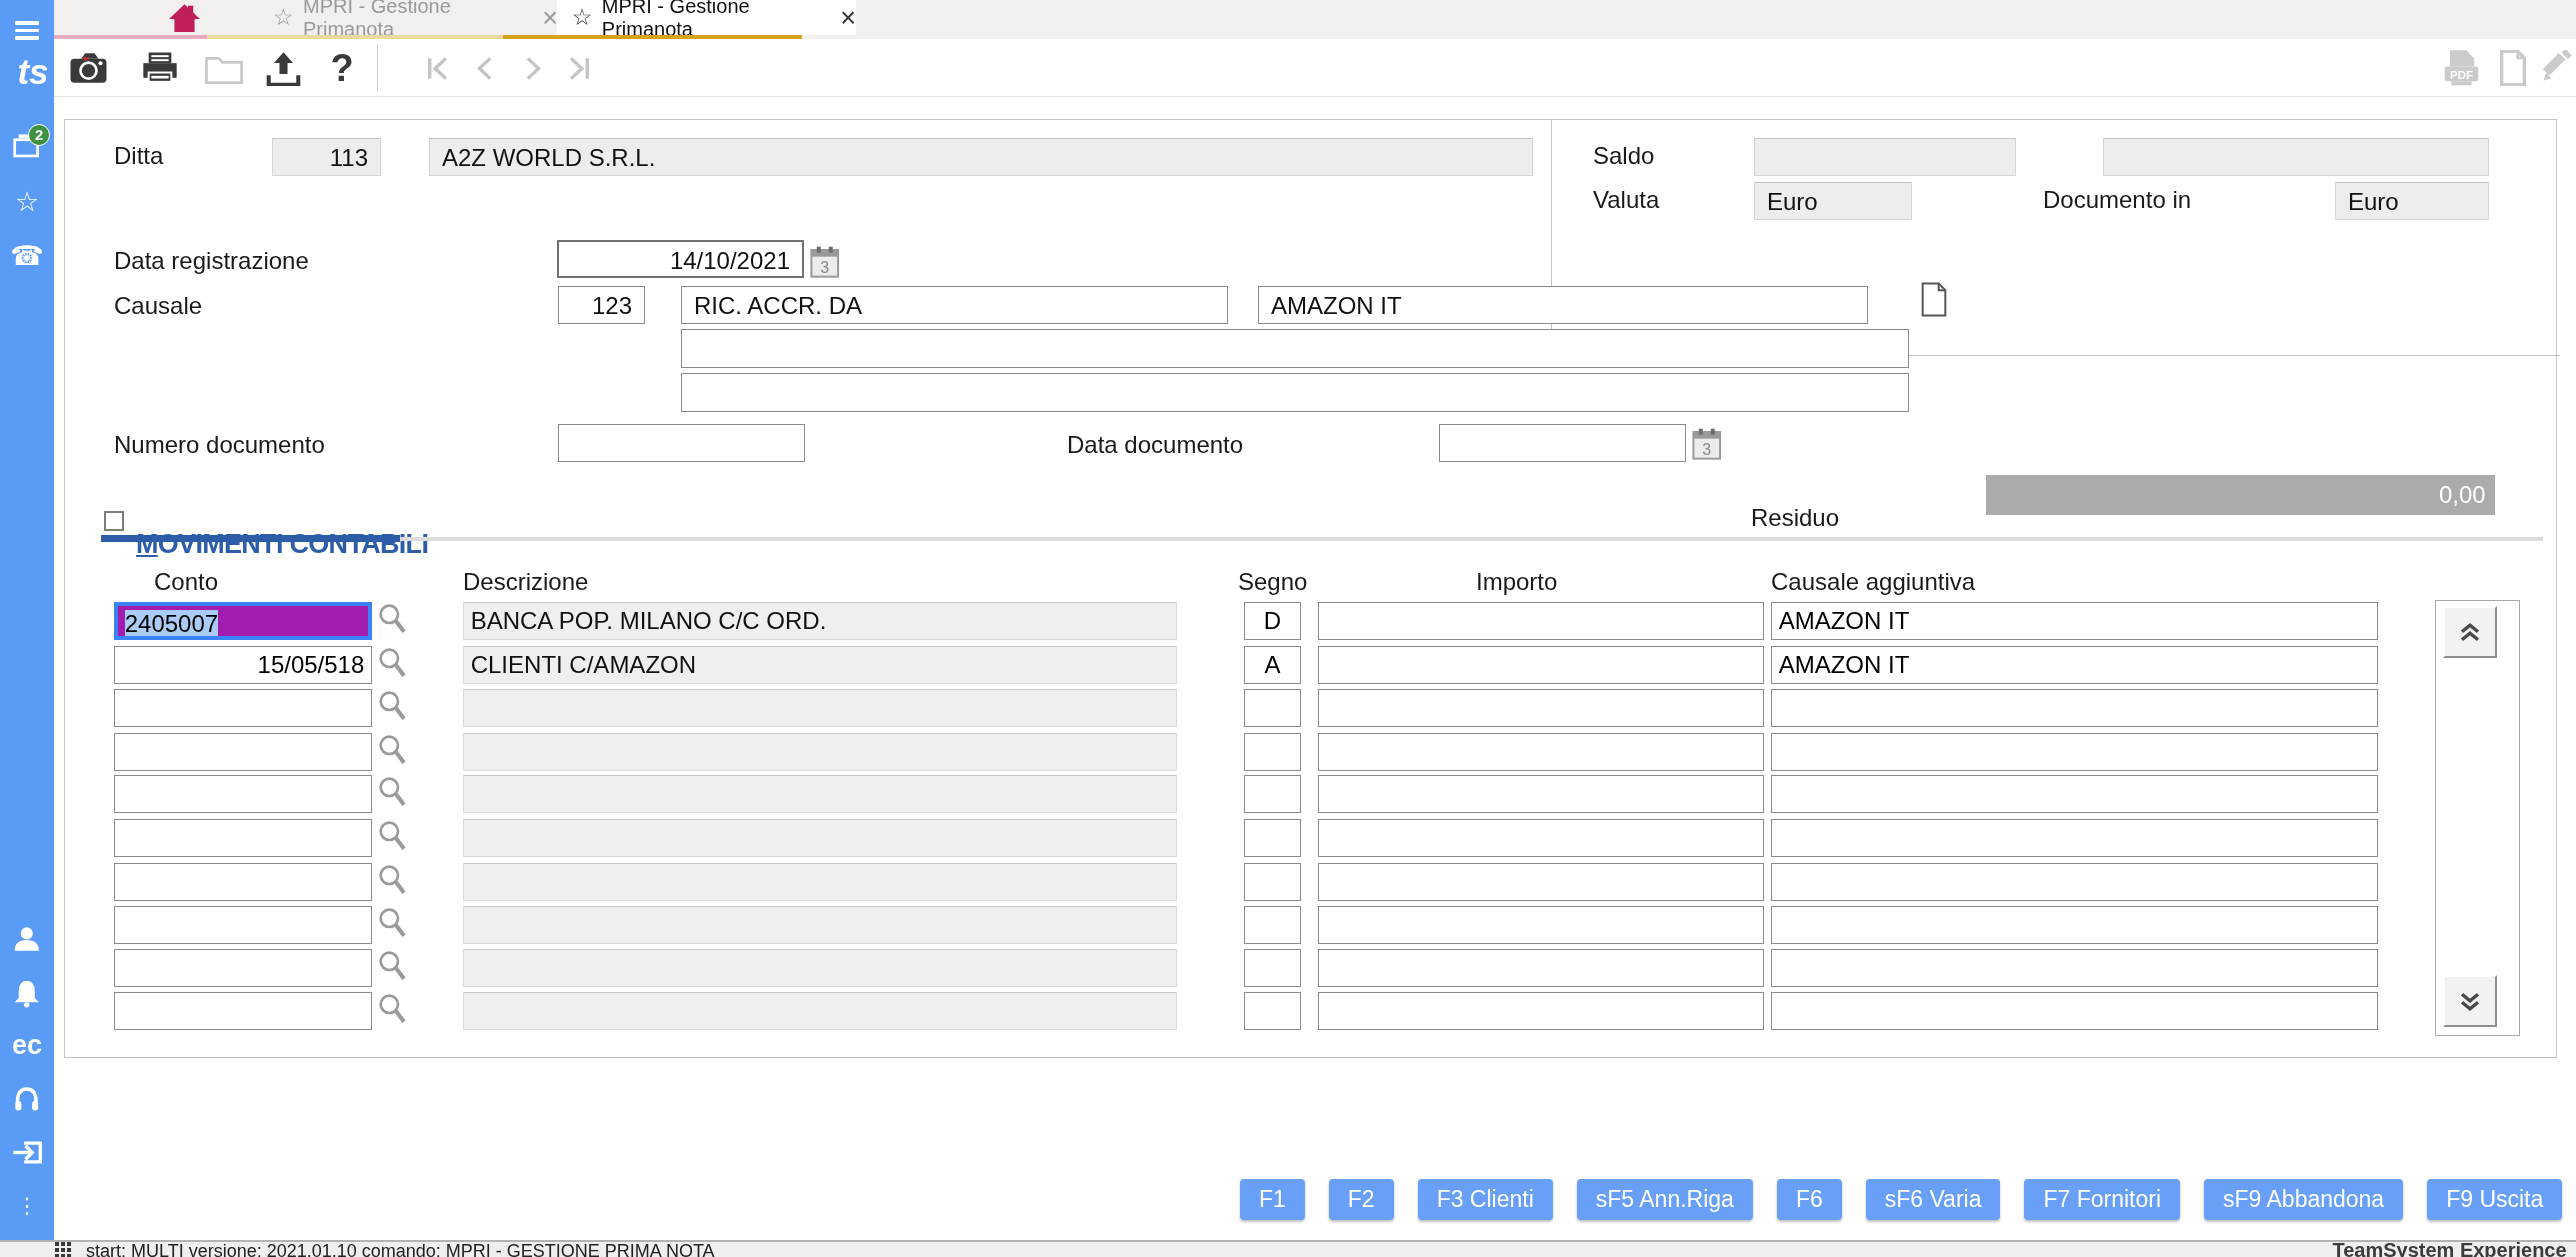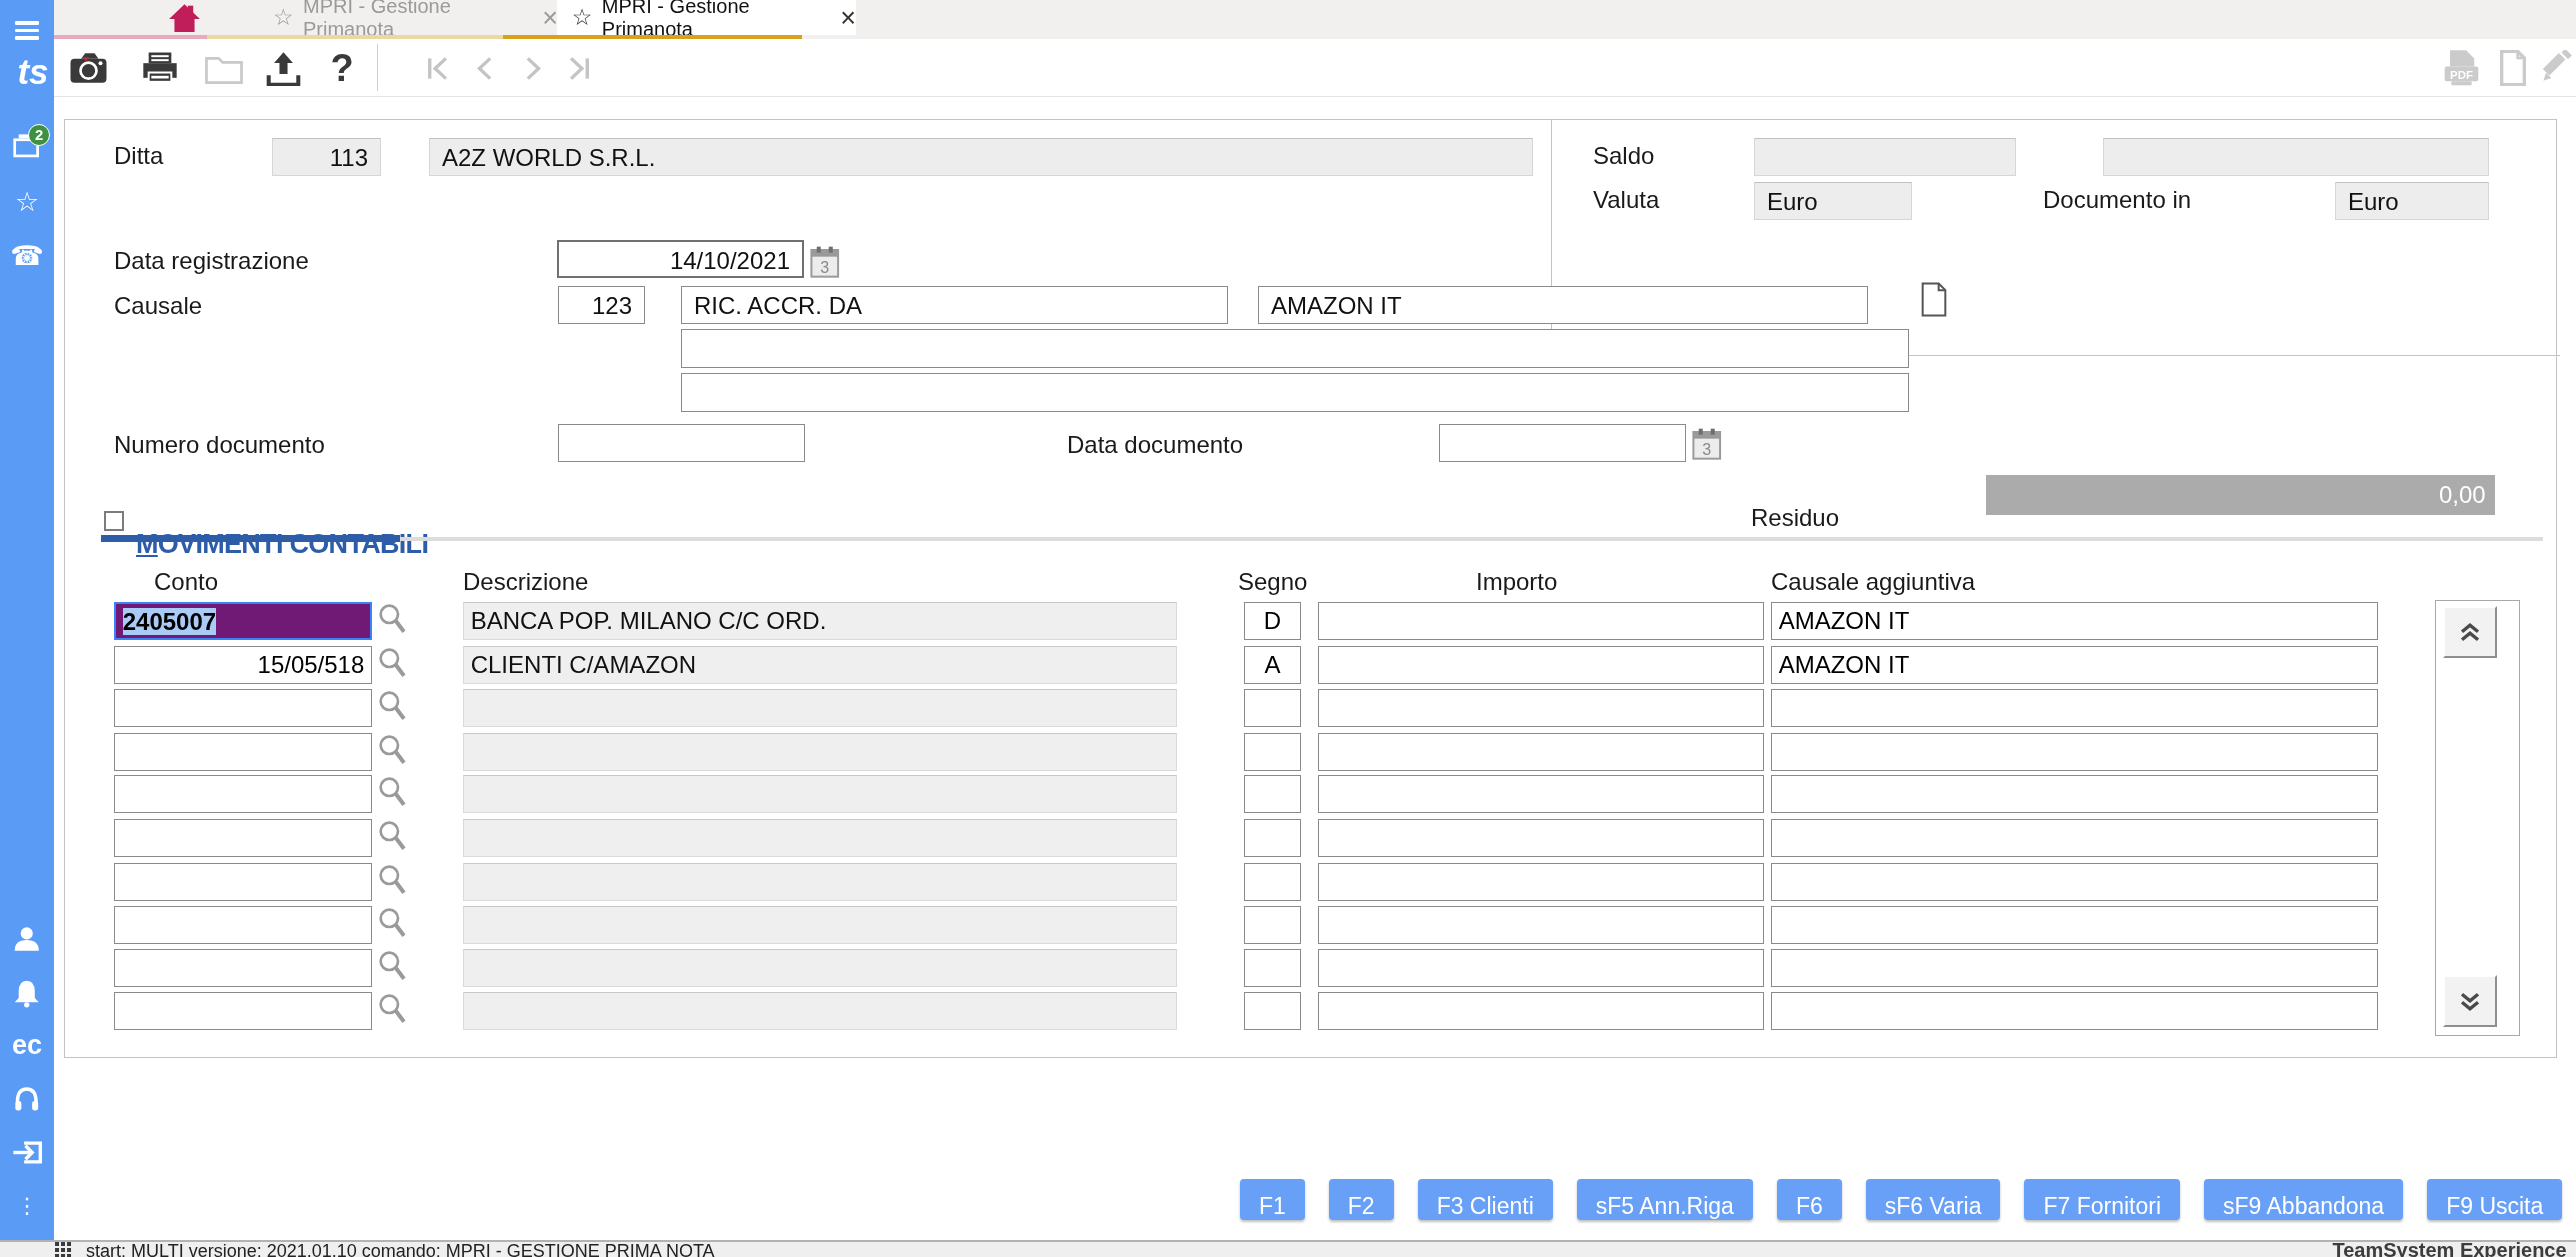--- a/index.html
+++ b/index.html
@@ -53,38 +53,38 @@
   .sec-line-gray{position:absolute;background:#dcdcdc;height:4px;}
   .sec-line-blue{position:absolute;background:#2d5ca8;height:6.7px;}
   .residuo{position:absolute;background:#ababab;color:#fff;font-size:24px;line-height:40px;
     text-align:right;padding:0 9.4px;box-sizing:border-box;height:40px;}
 
   
   .col-h{position:absolute;font-size:24px;color:#1a1a1a;white-space:nowrap;}
   .grid-row{position:absolute;left:114px;height:38px;width:2274px;}
   .cell{position:absolute;top:0;height:38px;line-height:35px;font-size:24px;box-sizing:border-box;padding:0 6.7px;white-space:nowrap;overflow:hidden;}
   .c-conto{left:0;width:258px;background:#fff;border:1.3px solid #8a8a8a;text-align:right;}
-  .c-conto.selected{background:#701a75;border:2px solid #3b82f6;text-align:left;font-weight:bold;}
+  .c-conto.selected{background:#a21caf;border:4px solid #3b82f6;text-align:left;}
   .c-conto .sel{background:#a9cbf5;}
   .c-mag{left:262px;width:35px;padding:0;border:none;}
   .c-desc{left:349px;width:714px;background:#efefef;border:1.3px solid #dadada;border-top-color:#c8c8c8;color:#111;}
   .c-segno{left:1130px;width:57px;background:#fff;border:1.3px solid #8a8a8a;text-align:center;padding:0;}
   .c-imp{left:1204px;width:446px;background:#fff;border:1.3px solid #8a8a8a;}
   .c-caus{left:1657px;width:607px;background:#fff;border:1.3px solid #8a8a8a;}
 
   
   .scroll-panel{position:absolute;left:2371px;top:481px;width:85px;height:436px;border:1.3px solid #a8a8a8;box-sizing:border-box;background:#fff;}
   .scroll-btn{position:absolute;left:6.7px;width:54px;height:52px;background:#f2f2f2;
     border-top:2px solid #ffffff;border-left:2px solid #ffffff;border-right:2px solid #8f8f8f;border-bottom:2px solid #8f8f8f;
     box-sizing:border-box;display:flex;align-items:center;justify-content:center;}
 
   
   .fkeys{position:absolute;left:0;top:1179px;width:2569px;height:41px;display:flex;justify-content:flex-end;gap:24px;padding-right:6.7px;box-sizing:border-box;}
   .fkey{background:#68a0f7;color:#fff;font-size:23px;border:none;border-radius:4px;
-    padding:7px 19px;height:41px;line-height:41px;box-shadow:0 2px 2.7px rgba(0,0,0,0.25);white-space:nowrap;}
+    padding:0 19px;height:41px;line-height:41px;box-shadow:0 2px 2.7px rgba(0,0,0,0.25);white-space:nowrap;}
 
   
   .statusbar{position:absolute;left:0;top:1240px;width:2576px;height:17.4px;background:#f0efef;border-top:2px solid #b3b3b3;box-sizing:border-box;}
   .status-text{position:absolute;left:86px;top:-1.3px;font-size:18px;color:#222;white-space:nowrap;}
   .brand{position:absolute;right:9.4px;top:-2.7px;font-size:20px;font-weight:bold;color:#3c3c3c;white-space:nowrap;}
 </style>
 </head>
 <body>
 
 <div class="screen">

